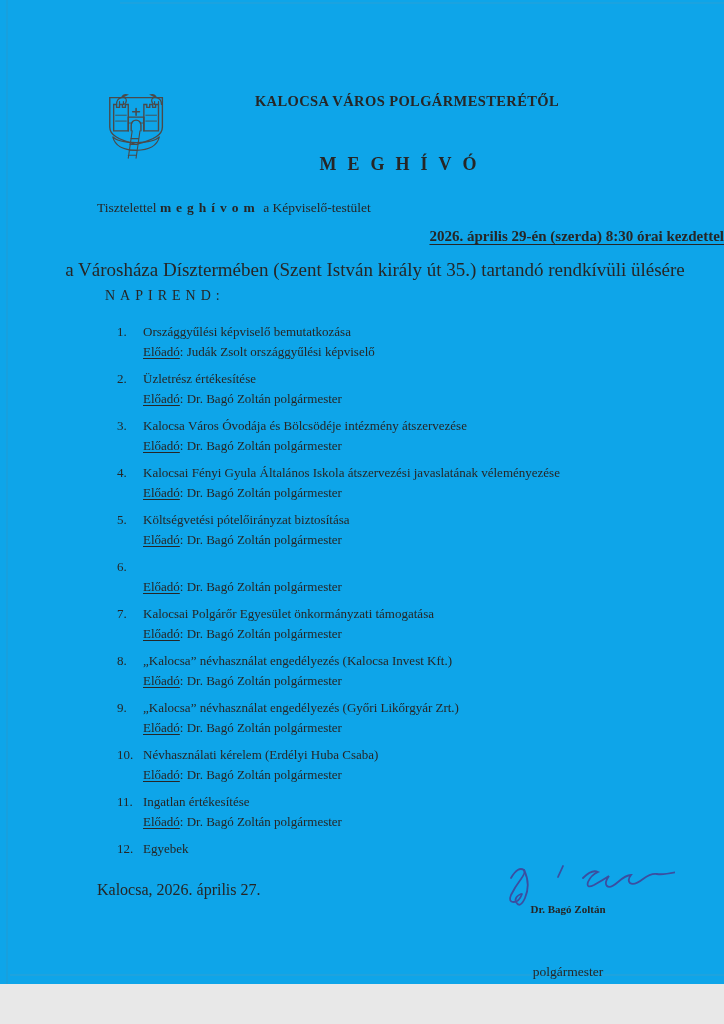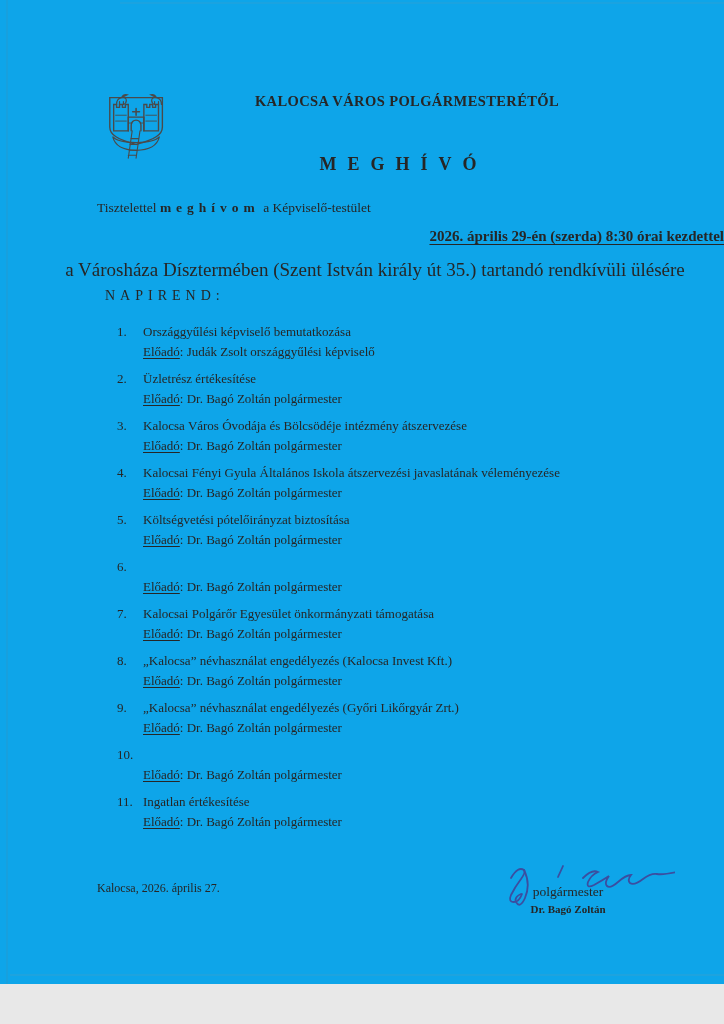--- a/index.html
+++ b/index.html
@@ -36,24 +36,24 @@
     font-weight:bold;font-size:15px;
   }
   .date-heading span{text-decoration:underline;text-underline-offset:3px;}
   .venue-line{position:absolute;left:26px;top:259px;width:698px;text-align:center;font-size:19px;}
   .agenda-heading{position:absolute;left:97px;top:288px;font-weight:normal;font-size:14px;letter-spacing:5px;margin-left:8px;}
   .agenda{position:absolute;left:117px;top:322px;width:580px;font-size:13px;}
   .item{display:flex;margin-bottom:7px;line-height:20px;}
   .num{width:26px;flex:0 0 26px;}
   .itext{flex:1;}
   .u{text-decoration:underline;text-underline-offset:2px;}
-  .footer-date{position:absolute;left:97px;top:881px;font-size:12px;}
+  .footer-date{position:absolute;left:97px;top:881px;font-size:16px;}
   .signature{position:absolute;left:503px;top:858px;width:172px;height:48px;}
   .signer-name{position:absolute;left:483px;top:903px;width:170px;text-align:center;font-weight:bold;font-size:11px;}
-  .signer-title{position:absolute;left:483px;top:884px;width:170px;text-align:center;font-size:13.5px;}
+  .signer-title{position:absolute;left:483px;top:964px;width:170px;text-align:center;font-size:13.5px;}
 </style>
 </head>
 <body>
 
 <div class="page">
   <div class="scan-edge-left"></div>
   <div class="scan-edge-top"></div>
   <div class="scan-edge-bottom"></div>
 
   <div class="crest">
@@ -136,27 +136,31 @@
       <span class="itext"><span>„Kalocsa” névhasználat engedélyezés (Kalocsa Invest Kft.)</span><br>
       <span class="u">Előadó</span><span>: Dr. Bagó Zoltán polgármester</span></span>
     </div>
     <div class="item">
       <span class="num">9.</span>
       <span class="itext"><span>„Kalocsa” névhasználat engedélyezés (Győri Likőrgyár Zrt.)</span><br>
       <span class="u">Előadó</span><span>: Dr. Bagó Zoltán polgármester</span></span>
     </div>
     <div class="item">
       <span class="num">10.</span>
-      <span class="itext"><br>
+      <span class="itext"><span>Névhasználati kérelem (Erdélyi Huba Csaba)</span><br>
       <span class="u">Előadó</span><span>: Dr. Bagó Zoltán polgármester</span></span>
     </div>
     <div class="item">
       <span class="num">11.</span>
       <span class="itext"><span>Ingatlan értékesítése</span><br>
       <span class="u">Előadó</span><span>: Dr. Bagó Zoltán polgármester</span></span>
+    </div>
+    <div class="item">
+      <span class="num">12.</span>
+      <span class="itext"><span>Egyebek</span></span>
     </div>
   </div>
 
   <div class="footer-date">Kalocsa, 2026. április 27.</div>
 
   <div class="signature">
     <svg viewBox="0 0 172 48" width="172" height="48" fill="none" stroke="#3b4ea0" stroke-width="1.8" stroke-linecap="round">
       <path d="M8 20 q7 -12 13 -8 q2 2 -3 9 q-6 8 -10 16 q-3 7 3 7 q5 0 8 -8"></path>
       <path d="M21 12 q7 14 1 28 q-5 11 -9 4 q-2 -5 5 -8"></path>
       <path d="M60 8 l-5 11"></path>

